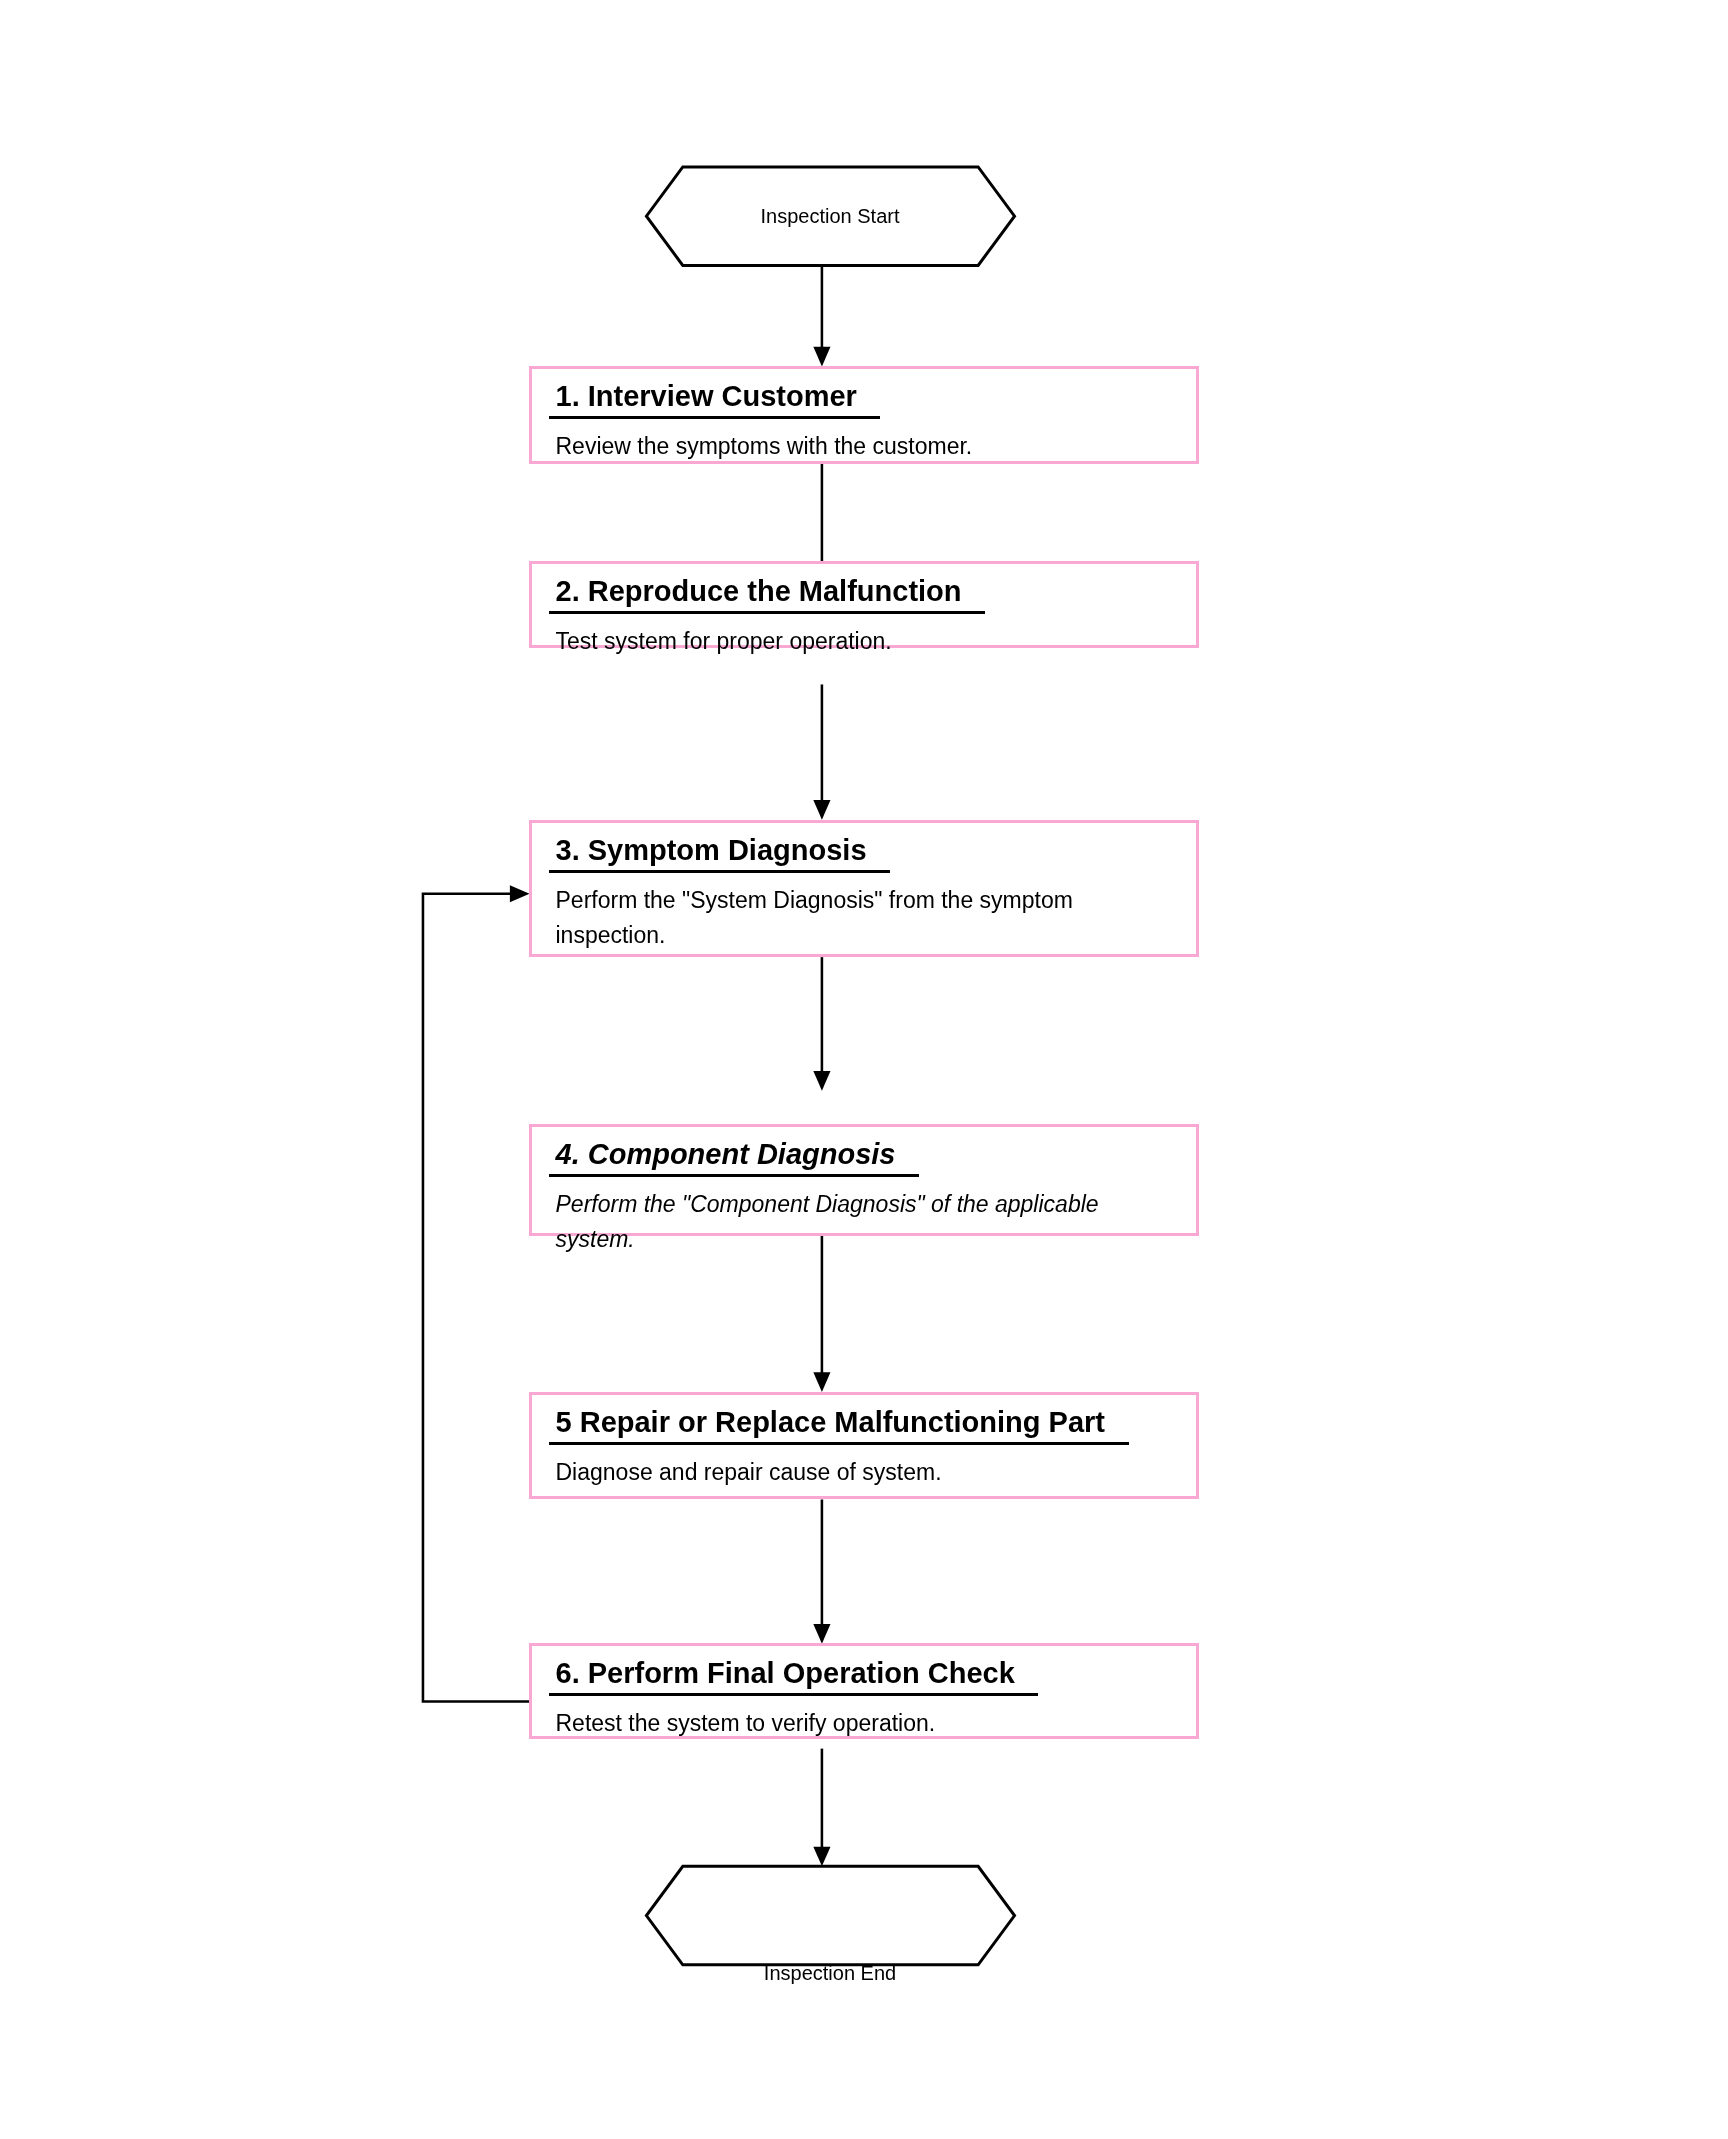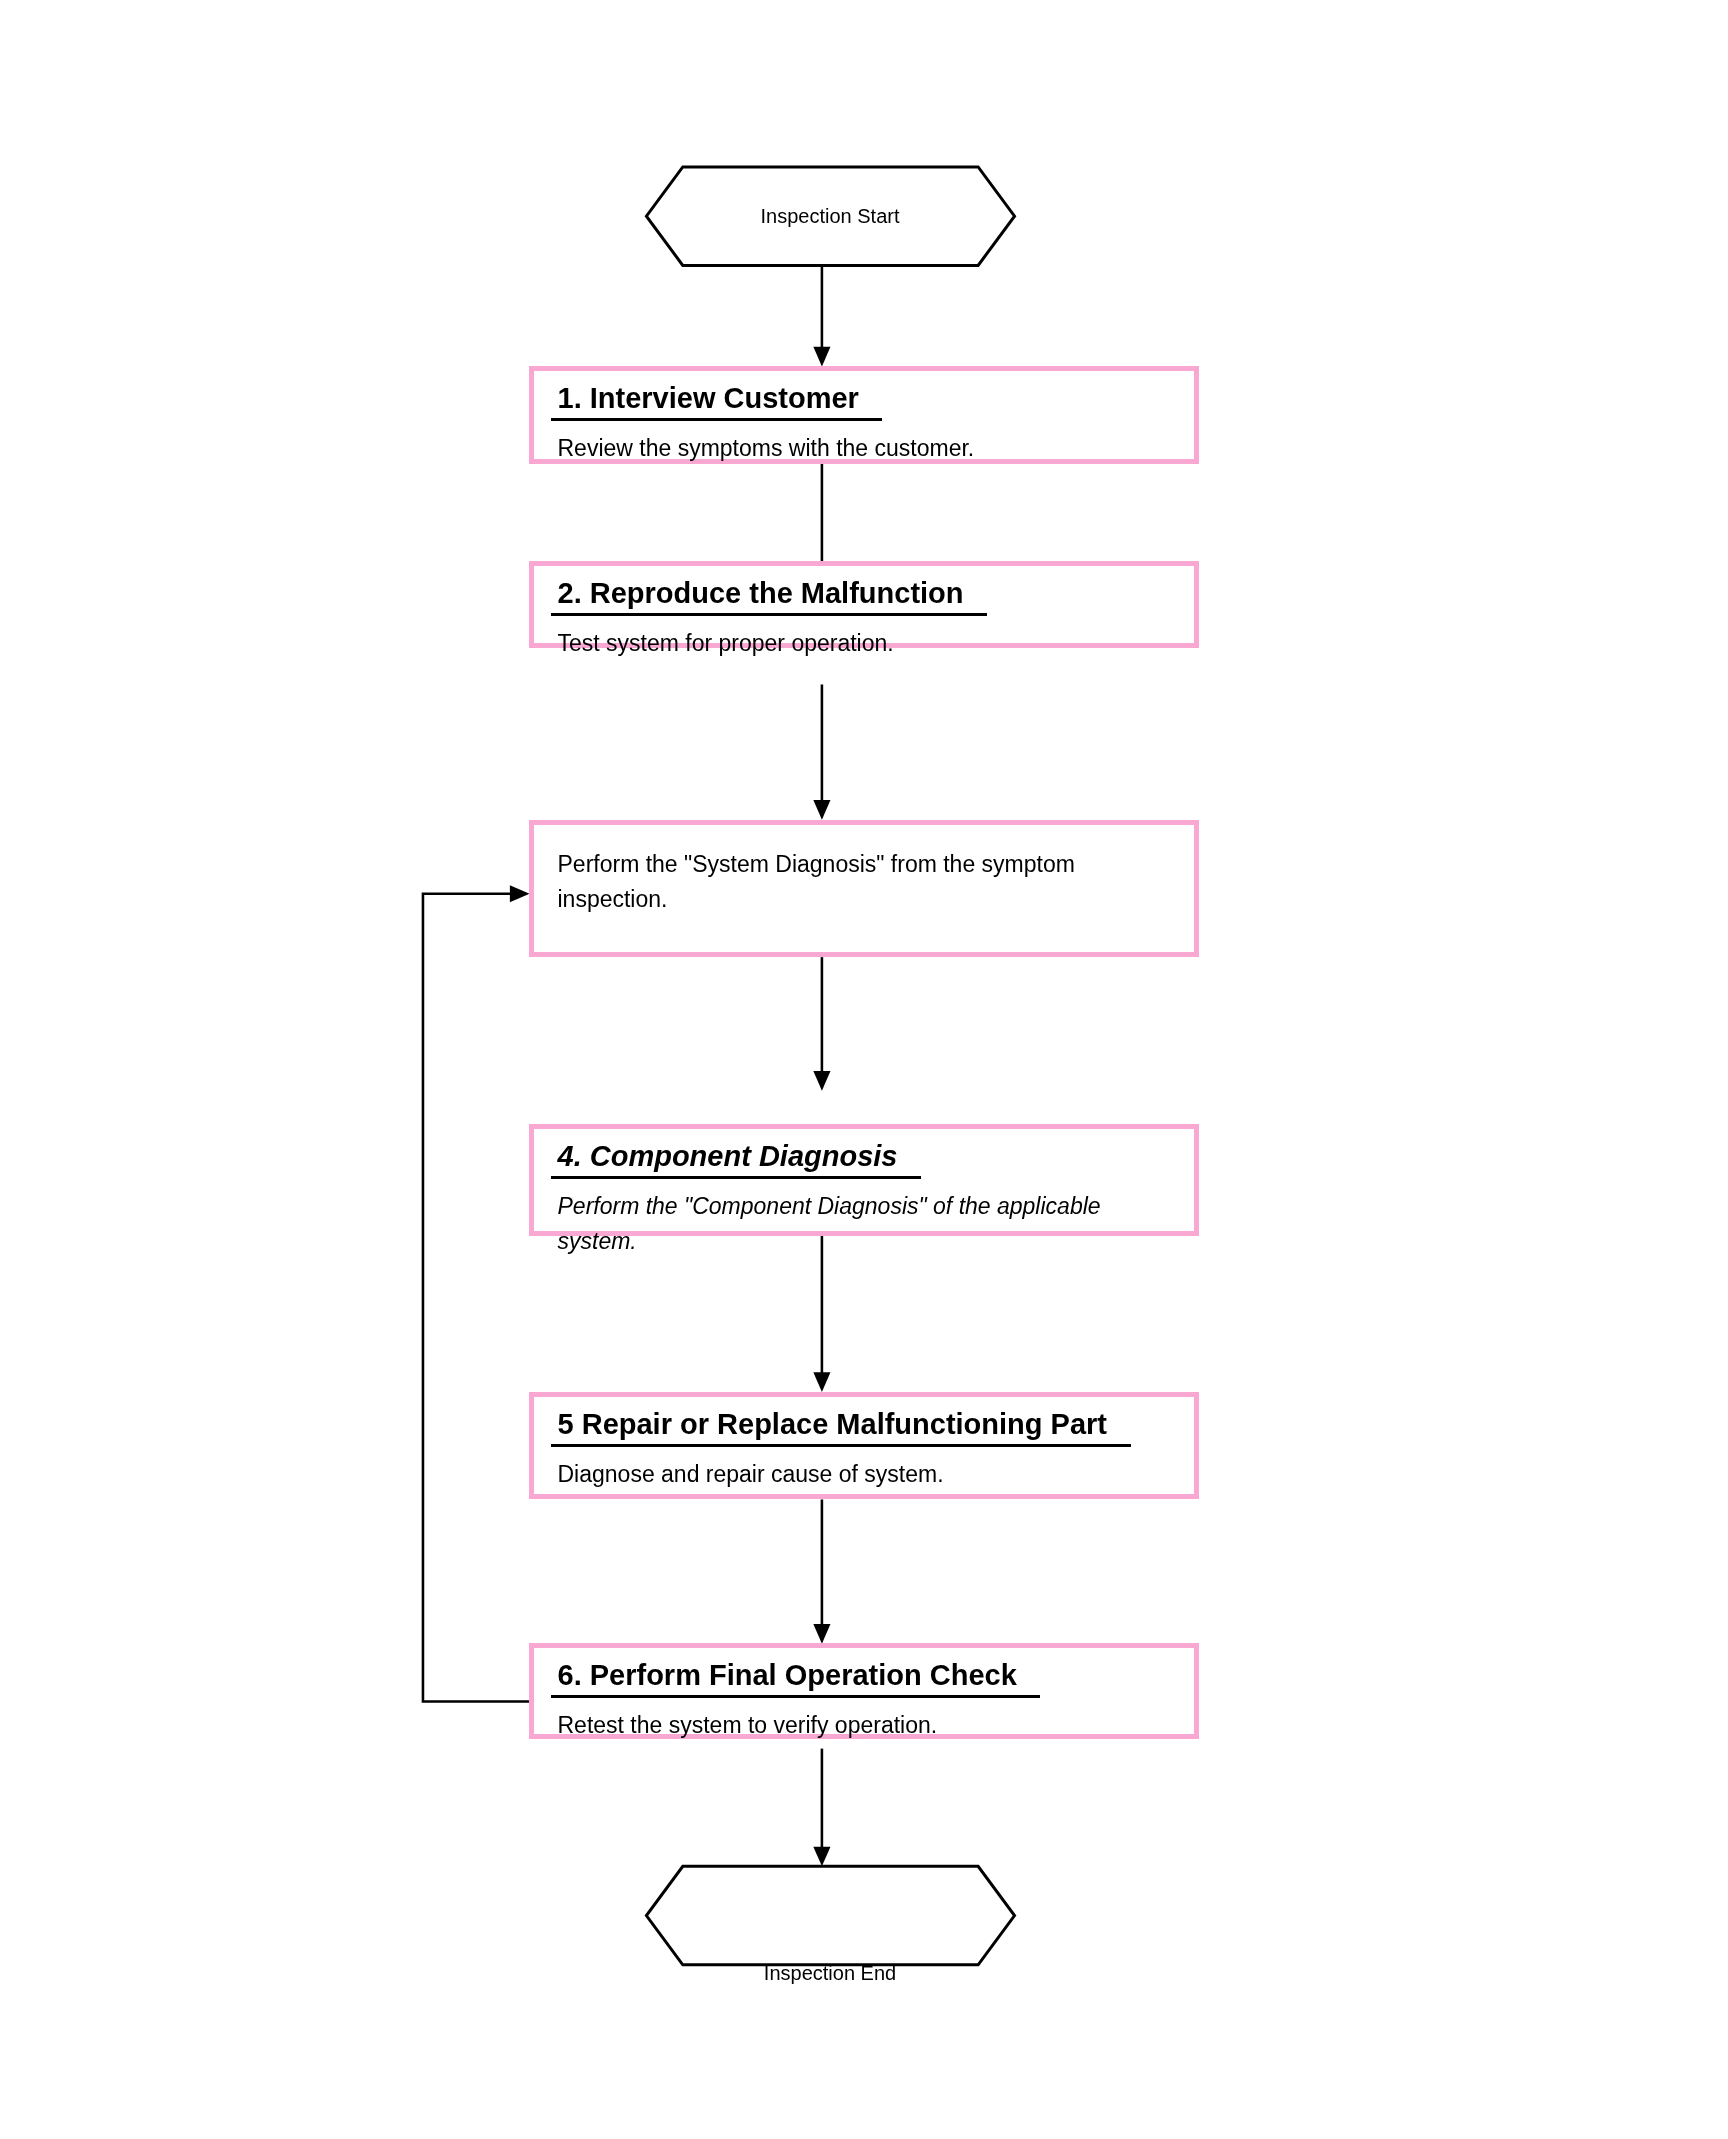--- a/index.html
+++ b/index.html
@@ -20,21 +20,21 @@
     position: absolute;
     left: 0;
     top: 0;
   }
   
   .step {
     position: absolute;
     left: 529px;
     width: 670px;
     box-sizing: border-box;
-    border: 5px solid #f9a8d4;
+    border: 3px solid #f9a8d4;
     background: #ffffff;
     padding: 12px 12px 0 23.5px;
   }
   .step-title {
     font-size: 29px;
     font-weight: bold;
     line-height: 1.05;
   }
   .step-title .u {
     display: inline-block;
@@ -116,20 +116,23 @@
   </div>
 
   <div class="step s2">
     <div class="step-title">
       <span class="u">2. Reproduce the Malfunction</span>
     </div>
     <div class="step-desc">Test system for proper operation.</div>
   </div>
 
   <div class="step s3">
+    <div class="step-title">
+      <span class="u">3. Symptom Diagnosis</span>
+    </div>
     <div class="step-desc">Perform the "System Diagnosis" from the symptom inspection.</div>
   </div>
 
   <div class="step s4">
     <div class="step-title">
       <span class="u">4. Component Diagnosis</span>
     </div>
     <div class="step-desc">Perform the "Component Diagnosis" of the applicable system.</div>
   </div>
 

